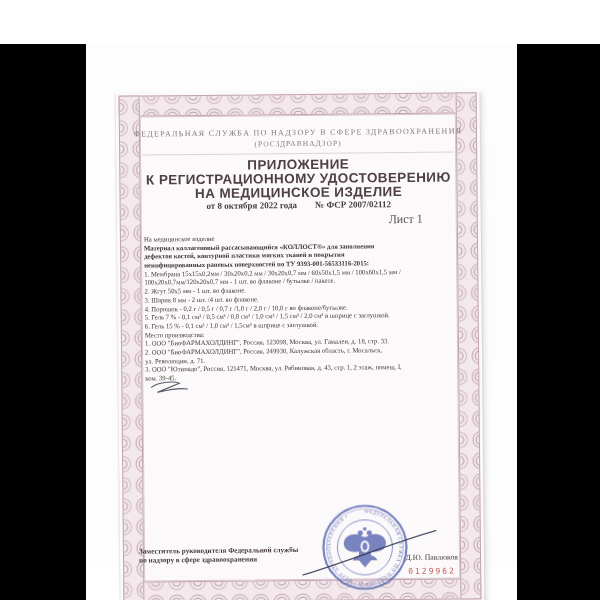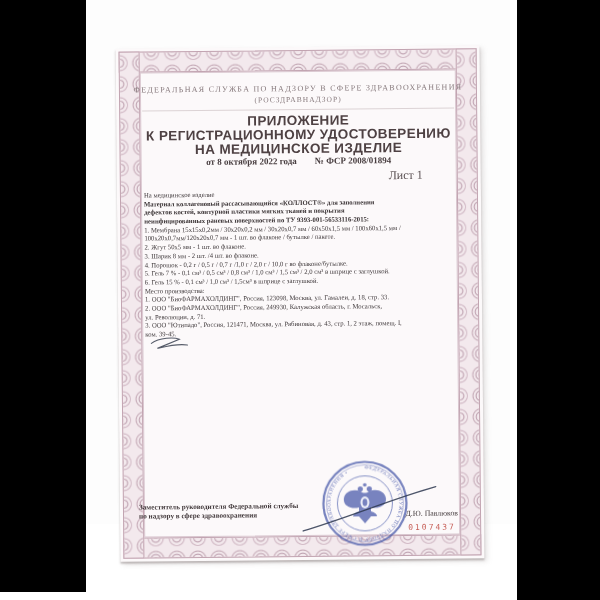--- a/index.html
+++ b/index.html
@@ -1,18 +1,18 @@
 <!DOCTYPE html>
 <html><head>
 <meta charset="utf-8">
 <style>
   html,body{margin:0;padding:0;}
   body{width:600px;height:600px;overflow:hidden;background:#ffffff;
        font-family:"Liberation Serif", serif;}
-  .scene{position:relative;width:600px;height:524px;background:#fdfdfd;}
+  .scene{position:relative;width:600px;height:524px;background:#fdfdfd;margin-top:44px;}
 
   
   .bar{position:absolute;top:0;background:#000;}
   .bar-left{left:0;width:86px;height:592px;}
   .bar-right{left:517px;width:83px;height:600px;}
 
   
   .cert{position:absolute;left:118px;top:47px;width:364px;height:513px;
         background:#fcf9fa;transform:rotate(-0.55deg);transform-origin:50% 50%;
         box-shadow:0 2px 2px rgba(130,120,120,.45), 3px 3px 5px rgba(160,150,150,.25);}
@@ -92,21 +92,21 @@
     <div class="agency">ФЕДЕРАЛЬНАЯ СЛУЖБА ПО НАДЗОРУ В СФЕРЕ ЗДРАВООХРАНЕНИЯ</div>
     <div class="agency2">(РОСЗДРАВНАДЗОР)</div>
     <div class="rule"></div>
 
     <div class="ttl t1">ПРИЛОЖЕНИЕ</div>
     <div class="ttl t2">К РЕГИСТРАЦИОННОМУ УДОСТОВЕРЕНИЮ</div>
     <div class="ttl t3">НА МЕДИЦИНСКОЕ ИЗДЕЛИЕ</div>
 
     <div class="meta-row">
       <span>от 8 октября 2022 года</span>
-      <span>№ ФСР 2008/01894</span>
+      <span>№ ФСР 2007/02112</span>
     </div>
     <div class="sheet">Лист 1</div>
 
     <div class="body-block">
       <div class="bline">На медицинское изделие</div>
       <div class="bold-lines">
           <div class="bline">Материал коллагеновый рассасывающийся «КОЛЛОСТ®» для заполнения</div>
           <div class="bline">дефектов костей, контурной пластики мягких тканей и покрытия</div>
           <div class="bline">неинфицированных раневых поверхностей по ТУ 9393-001-56533116-2015:</div>
         </div>
@@ -131,21 +131,21 @@
 
     <svg class="paraph-svg" width="42" height="16" viewBox="0 0 42 16">
       <path d="M 3 7 C 11 1 26 1 31 3 L 9 12 C 18 10 30 7 39 9" fill="none" stroke="#3a4150" stroke-width="1.1" stroke-linecap="round" opacity=".85"></path>
     </svg>
 
     <div class="foot-title">
       <div>Заместитель руководителя Федеральной службы</div>
       <div>по надзору в сфере здравоохранения</div>
     </div>
     <div class="foot-name">Д.Ю. Павлюков</div>
-    <div class="serial">0107437</div>
+    <div class="serial">0129962</div>
 
     <svg class="stamp" viewBox="0 0 96 96">
       <defs>
         <path id="ringPath" d="M 48 13.5 a 34.5 34.5 0 1 1 -0.01 0"></path>
       </defs>
       <g stroke="#4355a8" fill="none">
         <circle cx="48" cy="48" r="41.5" stroke-width="2.2" opacity=".8"></circle>
         <circle cx="48" cy="48" r="38.5" stroke-width=".7" opacity=".6"></circle>
         <circle cx="48" cy="48" r="27.5" stroke-width="1" opacity=".7"></circle>
       </g>

